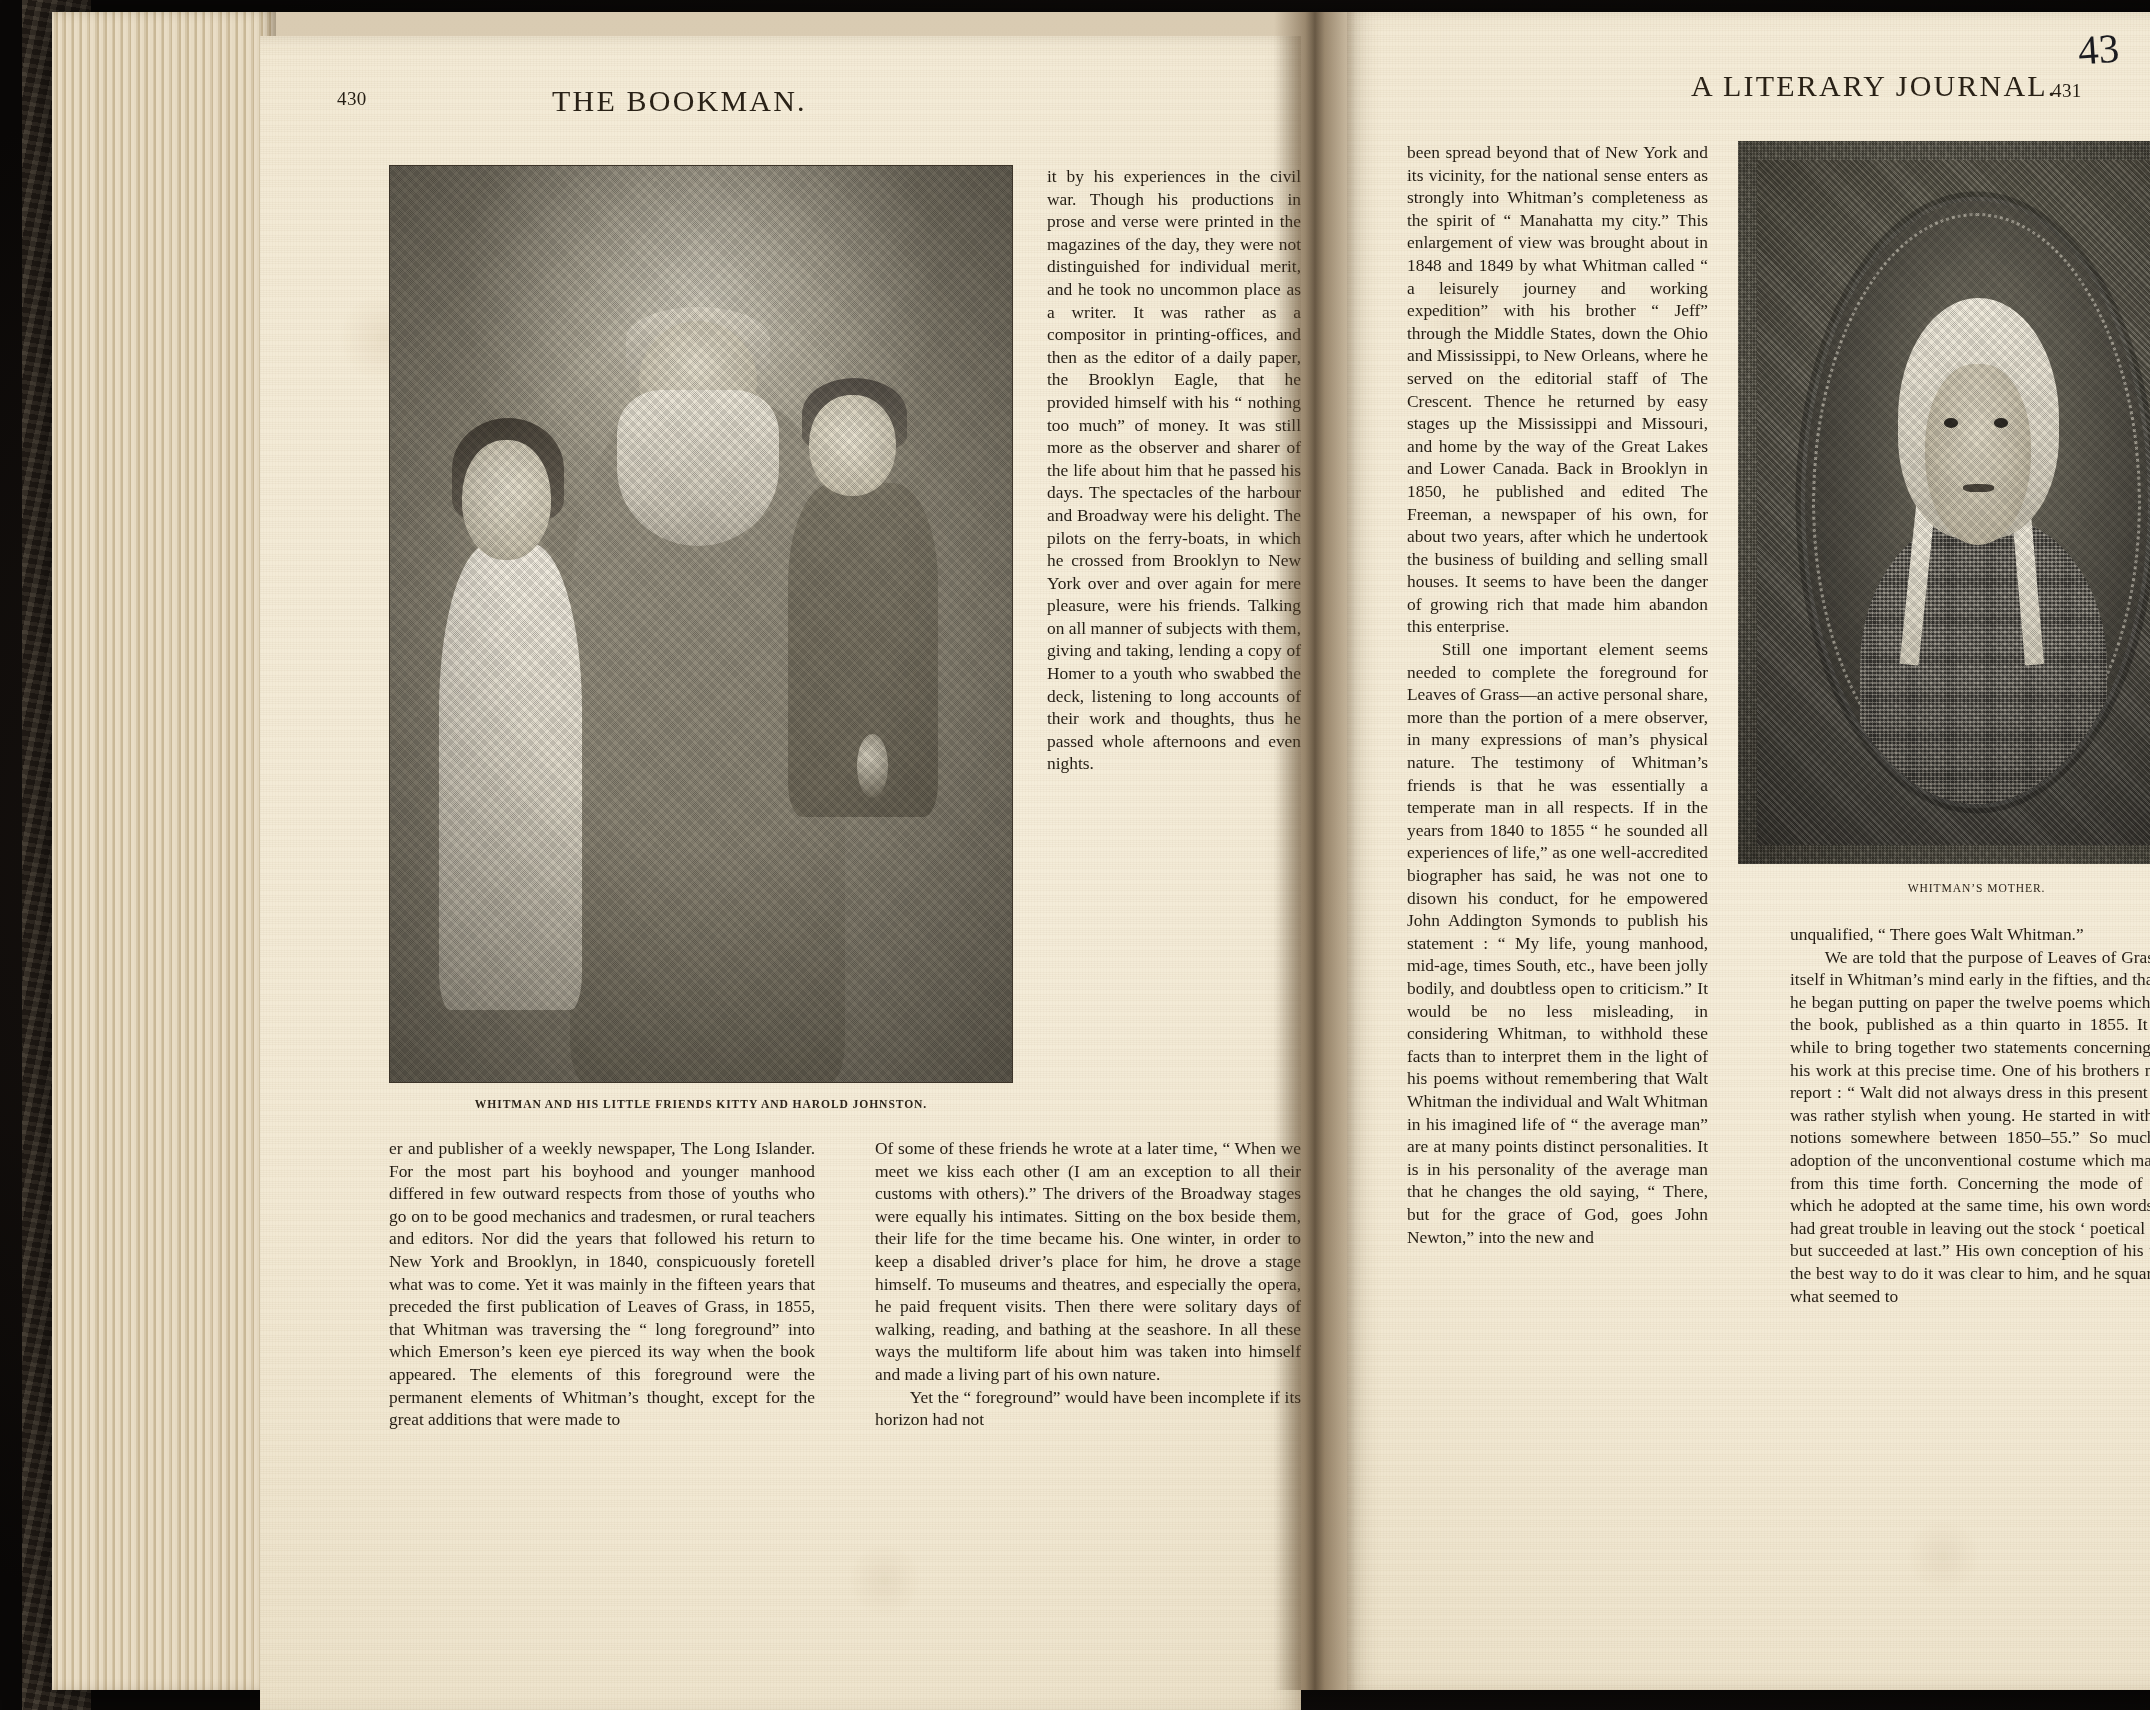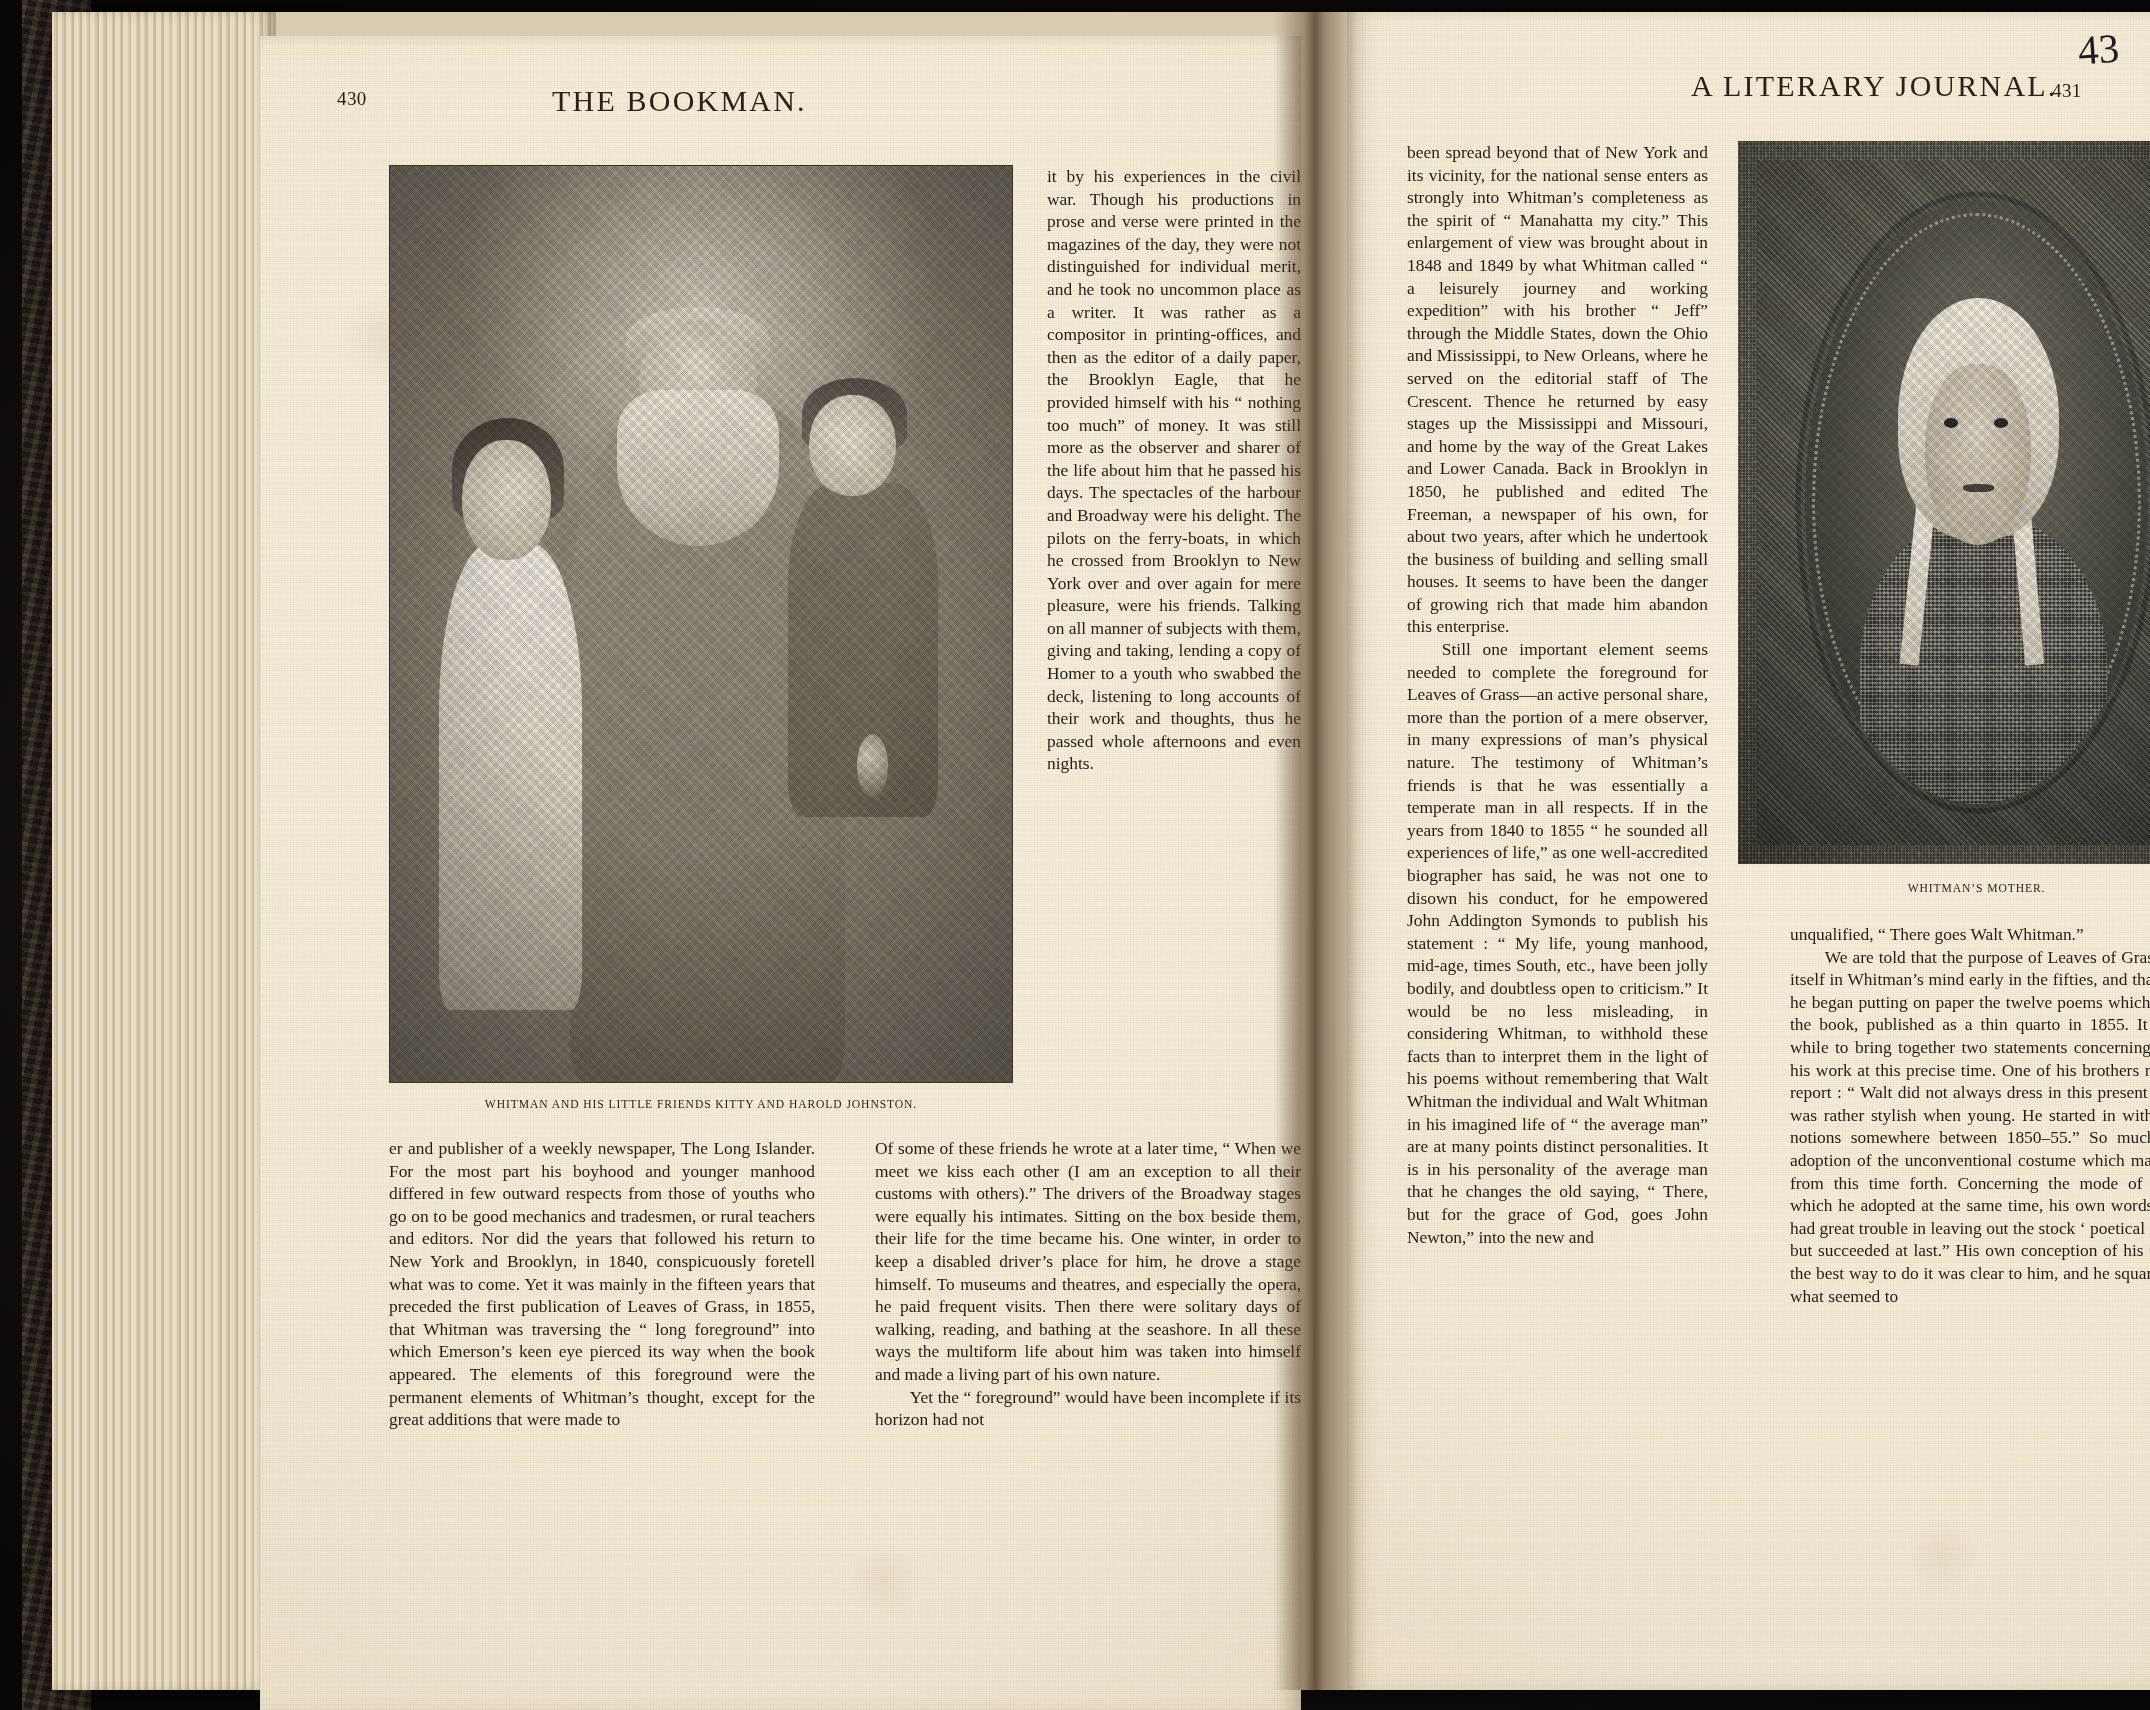--- a/index.html
+++ b/index.html
@@ -328,21 +328,21 @@
               <div class="boy-body"></div>
               <div class="boy-hair"></div>
               <div class="boy-head"></div>
             </div>
             <div class="chair-knob"></div>
             <div class="vignette"></div>
           </div>
           <div class="rule"></div>
         </div>
 
-        <div class="caption" style="left:129px;top:1062px;width:624px;">WHITMAN AND HIS LITTLE FRIENDS KITTY AND HAROLD JOHNSTON.</div>
+        <div class="caption" style="left:129px;top:1062px;width:624px;font-weight:bold;">WHITMAN AND HIS LITTLE FRIENDS KITTY AND HAROLD JOHNSTON.</div>
 
         <div class="col" style="left:787px;top:129px;width:254px;">
           <p>it by his experiences in the civil war. Though his productions in prose and verse were printed in the magazines of the day, they were not distinguished for individual merit, and he took no uncommon place as a writer. It was rather as a compositor in printing-offices, and then as the editor of a daily paper, the Brooklyn Eagle, that he provided himself with his “ nothing too much” of money. It was still more as the observer and sharer of the life about him that he passed his days. The spectacles of the harbour and Broadway were his delight. The pilots on the ferry-boats, in which he crossed from Brooklyn to New York over and over again for mere pleasure, were his friends. Talking on all manner of subjects with them, giving and taking, lending a copy of Homer to a youth who swabbed the deck, listening to long accounts of their work and thoughts, thus he passed whole afternoons and even nights.</p>
         </div>
 
         <div class="col" style="left:129px;top:1101px;width:426px;">
           <p>er and publisher of a weekly newspaper, The Long Islander. For the most part his boyhood and younger manhood differed in few outward respects from those of youths who go on to be good mechanics and tradesmen, or rural teachers and editors. Nor did the years that followed his return to New York and Brooklyn, in 1840, conspicuously foretell what was to come. Yet it was mainly in the fifteen years that preceded the first publication of Leaves of Grass, in 1855, that Whitman was traversing the “ long foreground” into which Emerson’s keen eye pierced its way when the book appeared. The elements of this foreground were the permanent elements of Whitman’s thought, except for the great additions that were made to</p>
         </div>
 
         <div class="col" style="left:615px;top:1101px;width:426px;">

